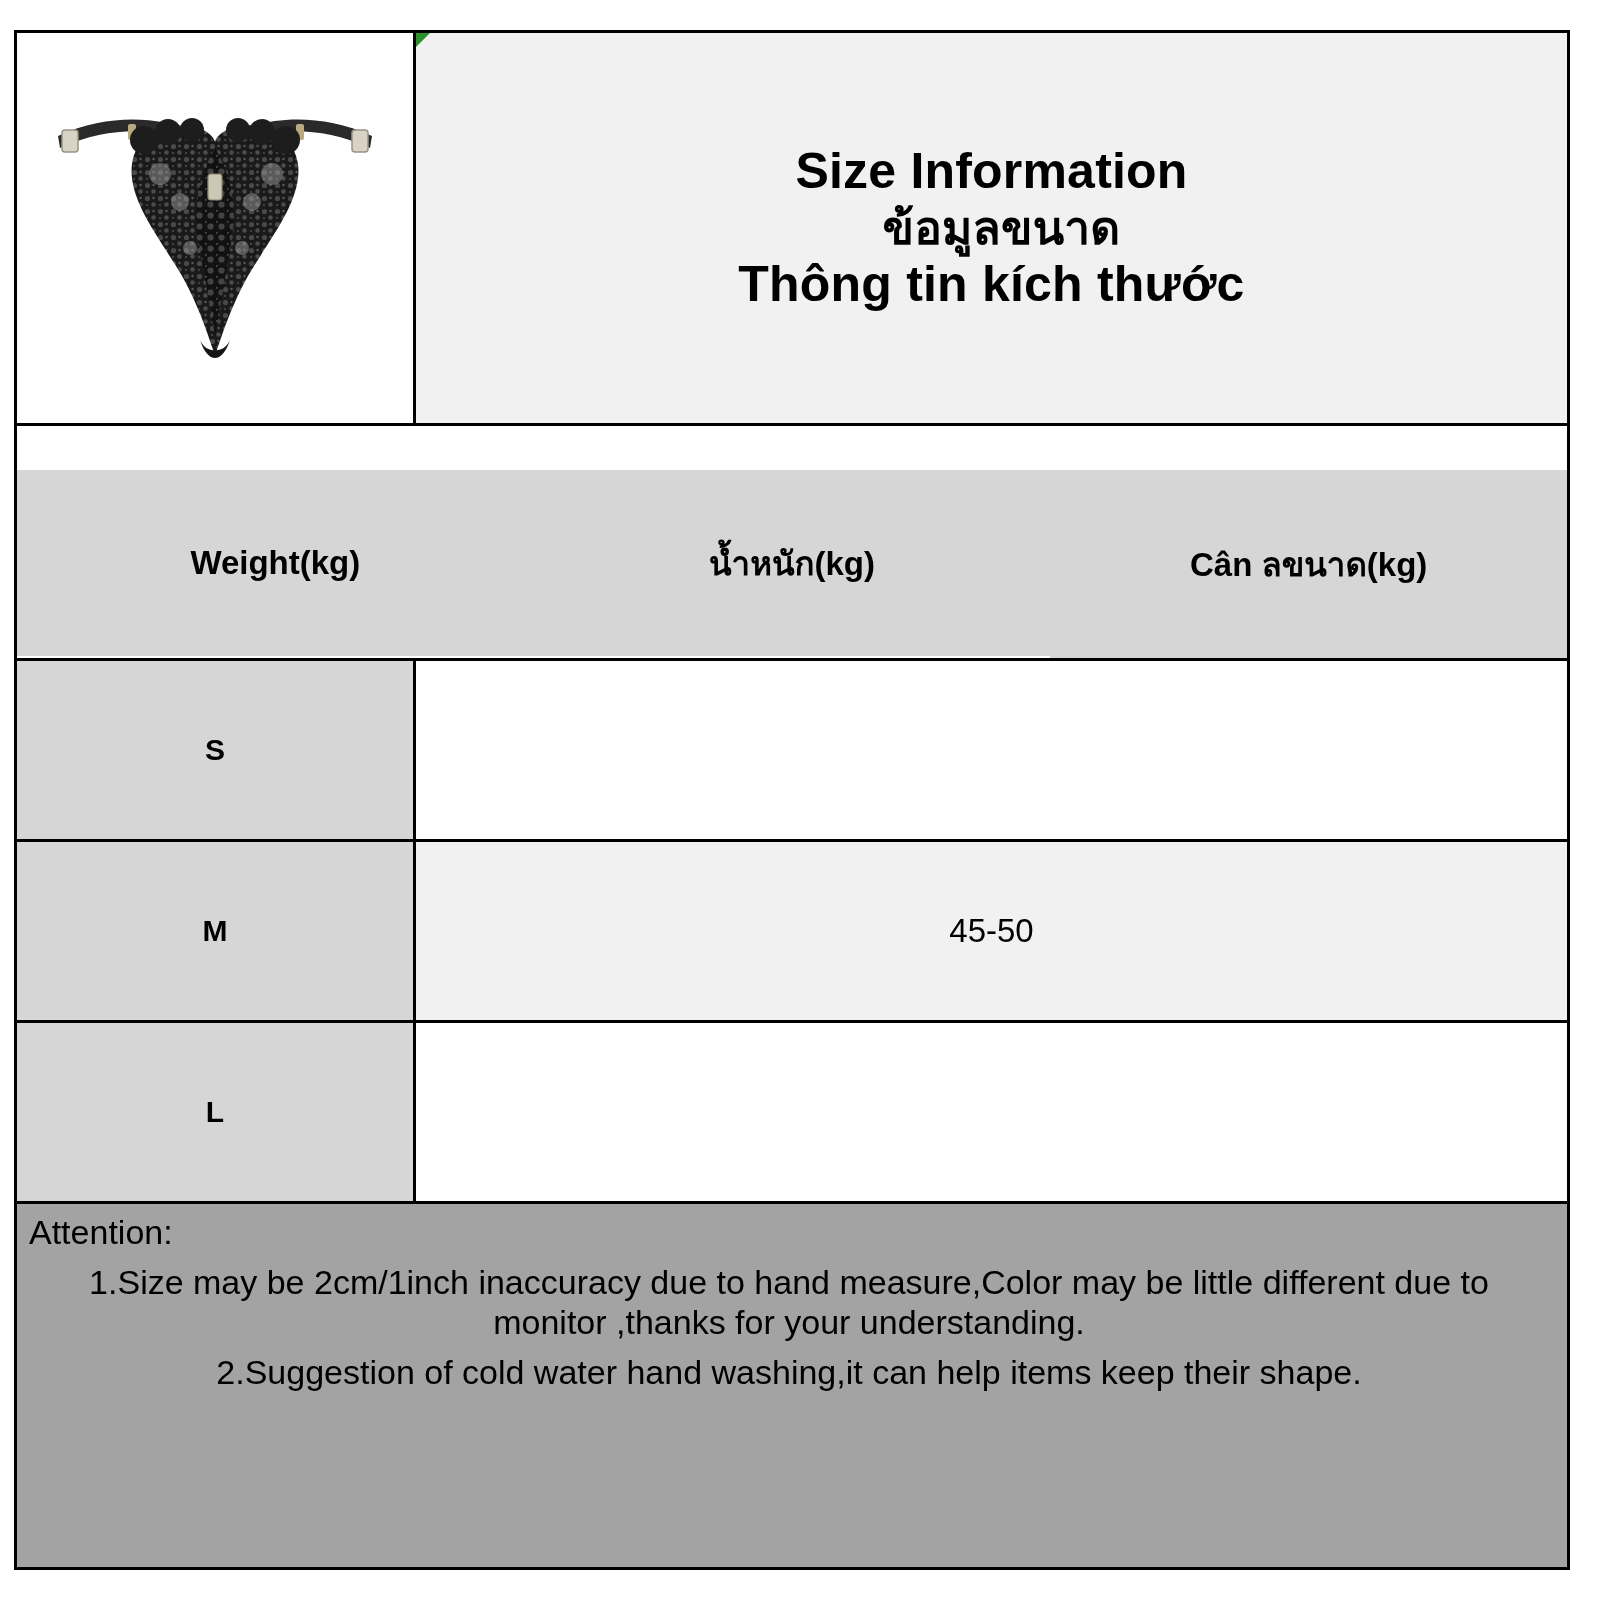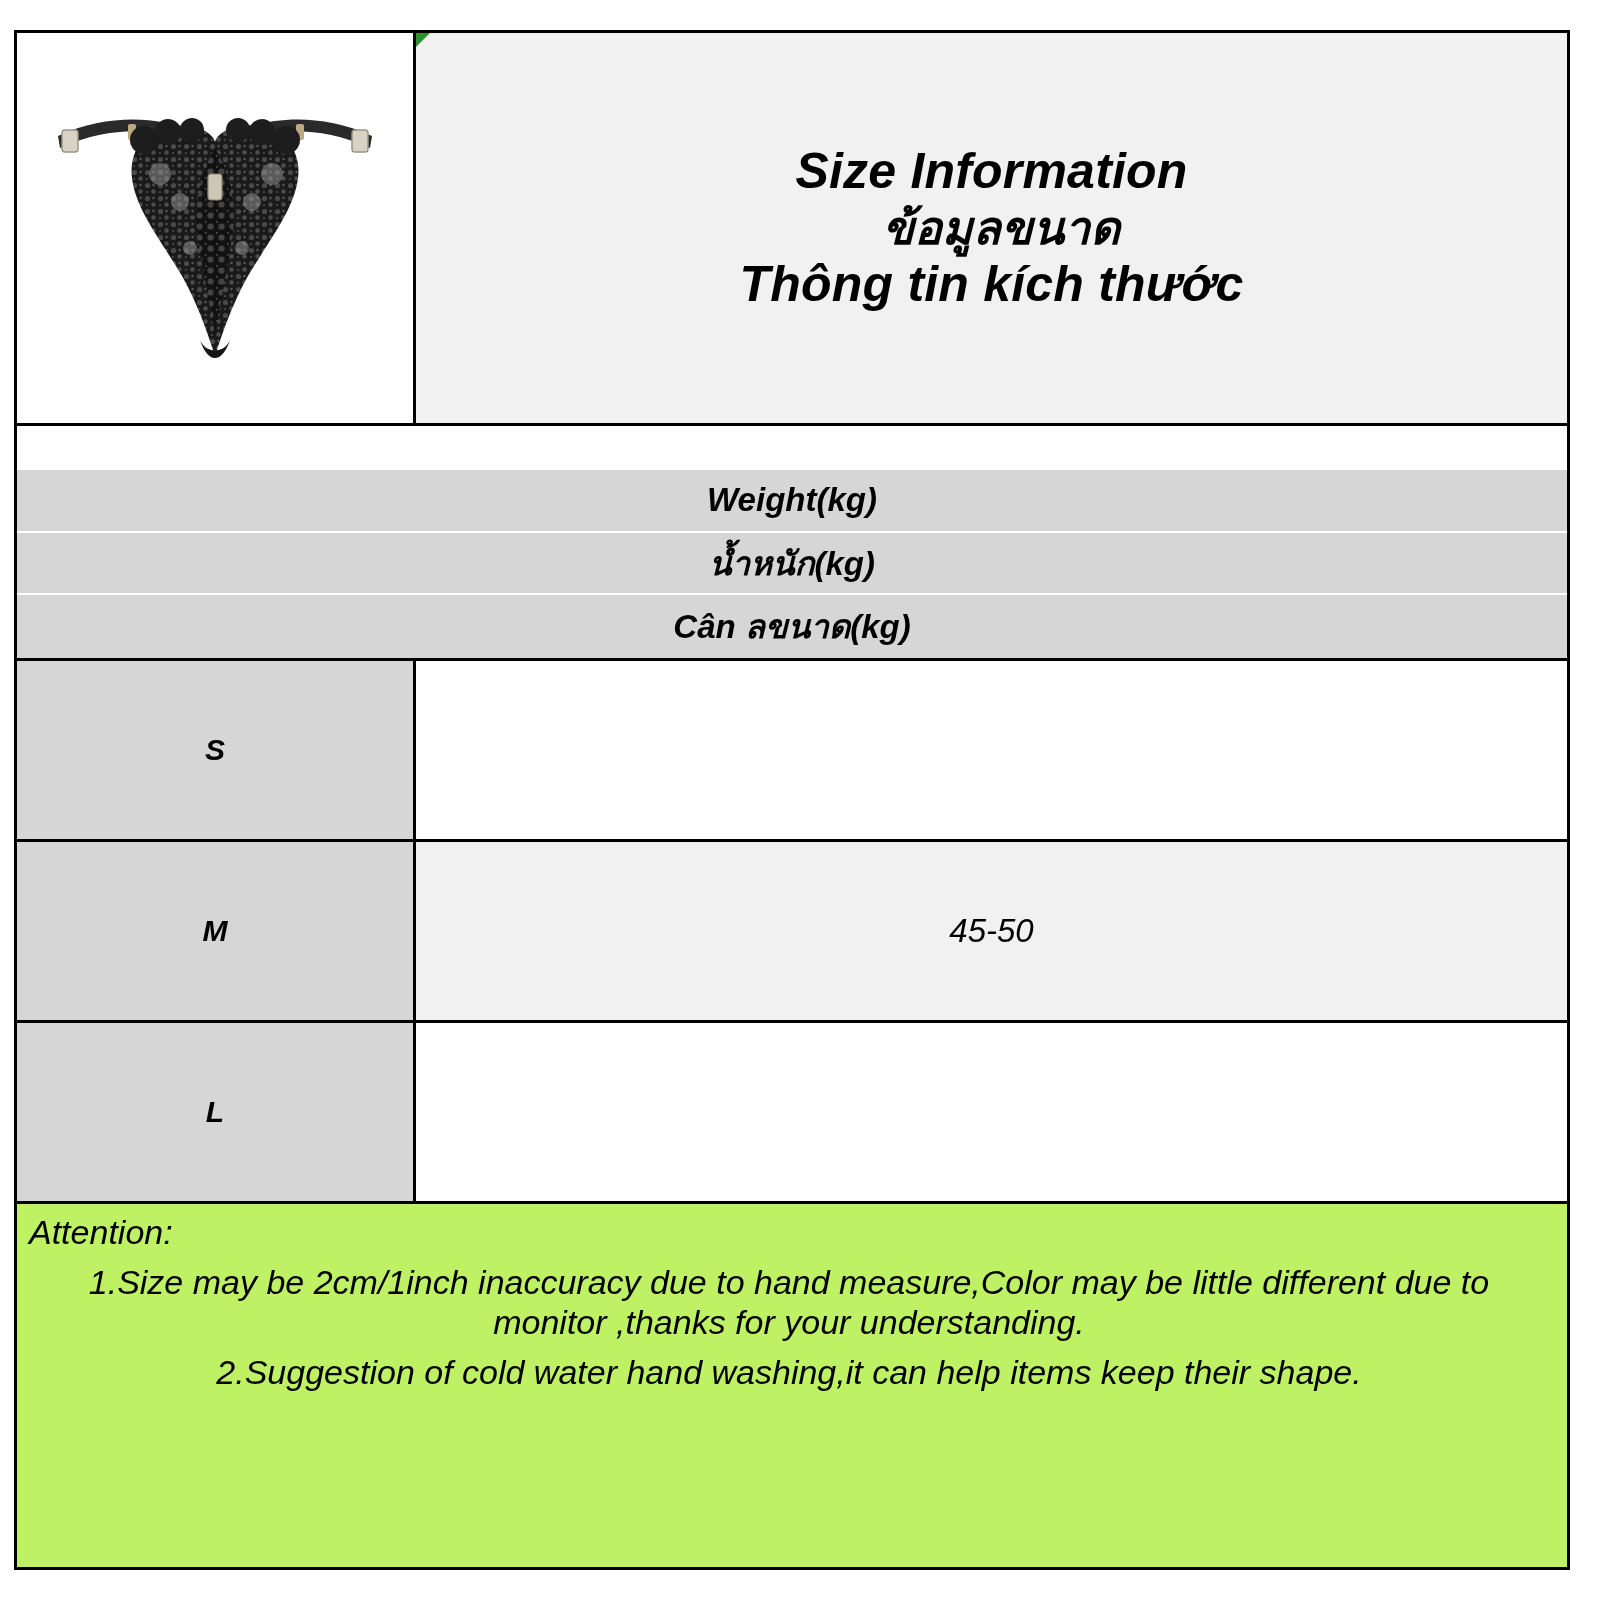--- a/index.html
+++ b/index.html
@@ -12,21 +12,20 @@
     height: 1600px;
     font-family: "Liberation Sans", sans-serif;
     overflow: hidden;
   }
   .page {
     position: relative;
     width: 1600px;
     height: 1128px;
     box-sizing: border-box;
     padding: 30px 28px 28px 14px;
-    font-style: italic;
   }
   .sheet {
     position: relative;
     width: 1556px;
     height: 1540px;
     box-sizing: border-box;
     border: 3px solid #000000;
     background: #ffffff;
     display: flex;
     flex-direction: column;
@@ -98,21 +97,21 @@
     justify-content: center;
   }
   .hdr-size span {
     font-size: 46px;
     font-weight: bold;
     color: #000000;
   }
   .hdr-weight {
     flex: 1 1 auto;
     display: flex;
-    flex-direction: column;
+    flex-direction: row;
     margin-top: 44px;
   }
   .hdr-weight .wline {
     flex: 1 1 33.333%;
     background: #d6d6d6;
     display: flex;
     align-items: center;
     justify-content: center;
     font-size: 33px;
     font-weight: bold;
@@ -146,21 +145,21 @@
     display: flex;
     align-items: center;
     justify-content: center;
     font-size: 33px;
     color: #000000;
   }
 
   
   .attention {
     flex: 1 1 auto;
-    background: #bef264;
+    background: #a3a3a3;
     padding: 8px 18px 10px 12px;
     box-sizing: border-box;
   }
   .attention p {
     margin: 0;
     font-size: 34px;
     line-height: 1.18;
     color: #000000;
   }
   .attention p.note {

